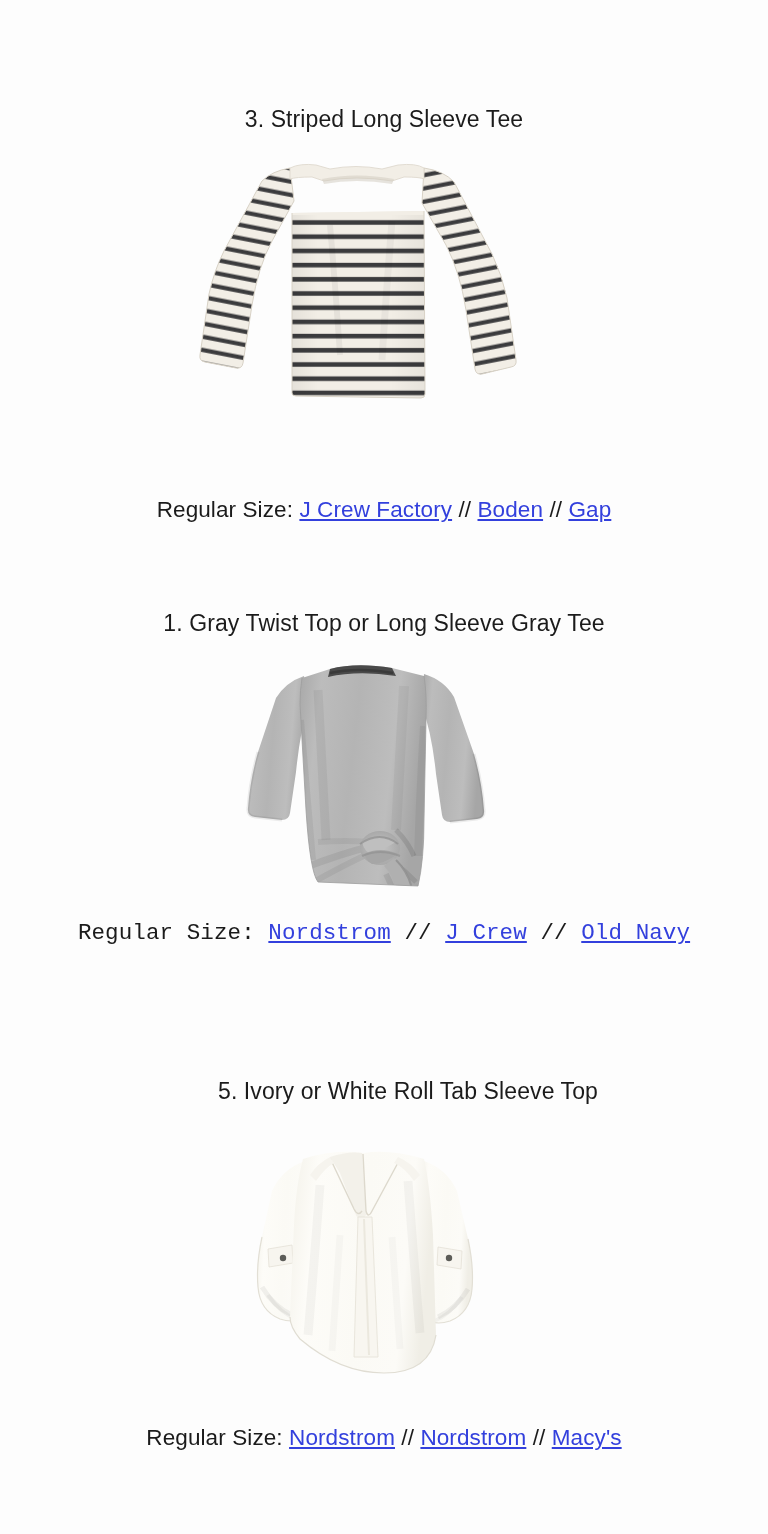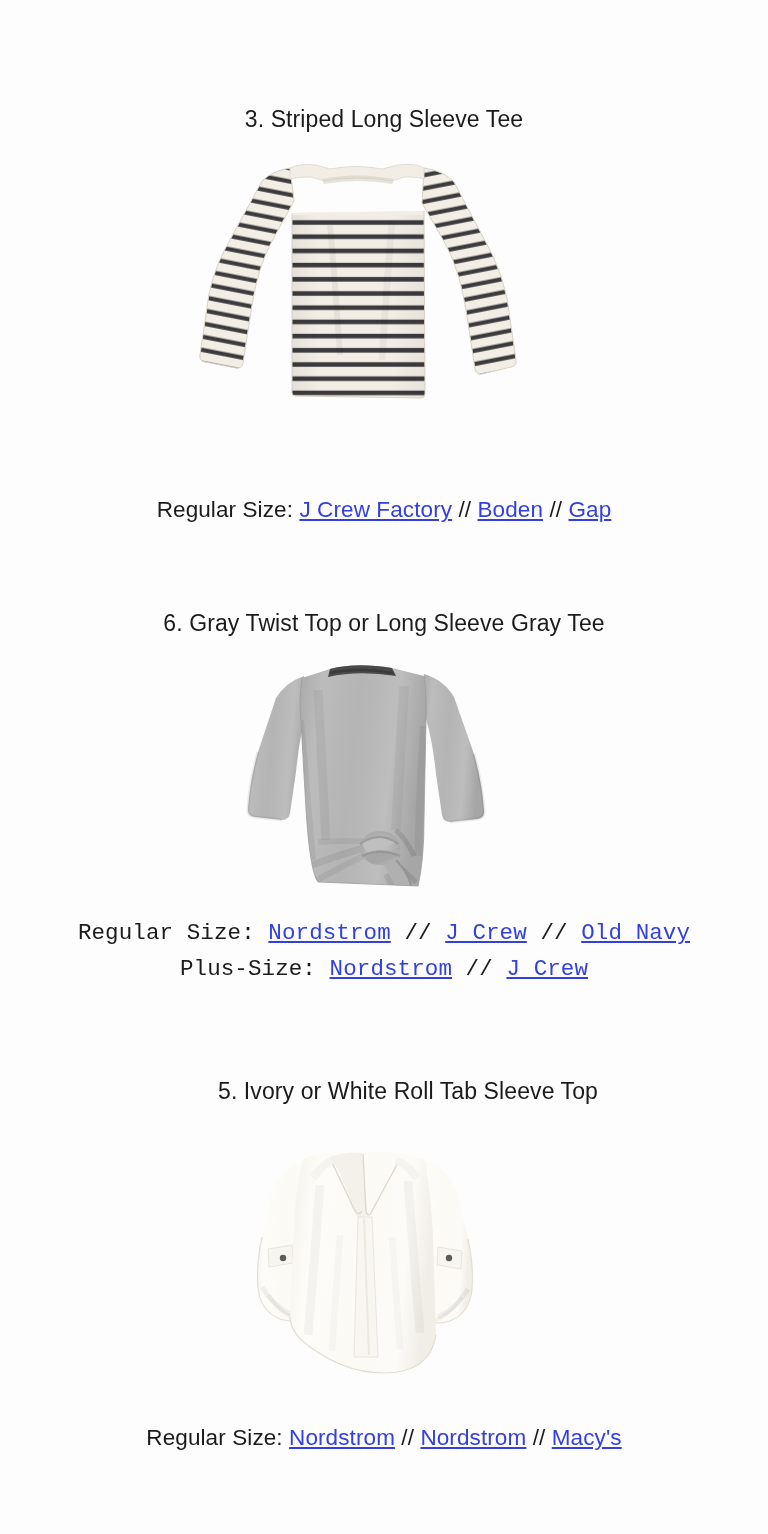--- a/index.html
+++ b/index.html
@@ -150,21 +150,21 @@
         <a href="#">J Crew Factory</a>
         <span class="sep"> // </span>
         <a href="#">Boden</a>
         <span class="sep"> // </span>
         <a href="#">Gap</a>
       </div>
     </div>
   </div>
 
   <div class="section" style="top:609px;">
-    <div class="section-title">6. Gray Twist Top or Long Sleeve Gray Tee</div>
+    <div class="section-title">1. Gray Twist Top or Long Sleeve Gray Tee</div>
   </div>
 
   <div class="figure" style="position:absolute;top:660px;left:0;height:232px;">
     <div class="gray-wrap">
       <svg width="768" height="232" viewBox="0 0 768 232" xmlns="http://www.w3.org/2000/svg" aria-hidden="true">
         <defs>
           <linearGradient id="grayBase" x1="0" y1="0" x2="1" y2="0.2">
             <stop offset="0%" stop-color="#a8a8a8"></stop>
             <stop offset="18%" stop-color="#bcbcbc"></stop>
             <stop offset="48%" stop-color="#b4b4b4"></stop>
@@ -235,27 +235,20 @@
     <div class="links">
       <div class="row">
         <span>Regular Size:</span>
         <span> </span>
         <a href="#">Nordstrom</a>
         <span class="sep"> // </span>
         <a href="#">J Crew</a>
         <span class="sep"> // </span>
         <a href="#">Old Navy</a>
       </div>
-      <div class="row">
-        <span>Plus-Size:</span>
-        <span> </span>
-        <a href="#">Nordstrom</a>
-        <span class="sep"> // </span>
-        <a href="#">J Crew</a>
-      </div>
     </div>
   </div>
 
   <div class="section" style="top:1077px;padding-left:24px;">
     <div class="section-title">5. Ivory or White Roll Tab Sleeve Top</div>
   </div>
 
   <div class="figure" style="position:absolute;top:1145px;left:0;height:240px;">
     <div class="ivory-wrap">
       <svg width="768" height="240" viewBox="0 0 768 240" xmlns="http://www.w3.org/2000/svg" aria-hidden="true">

